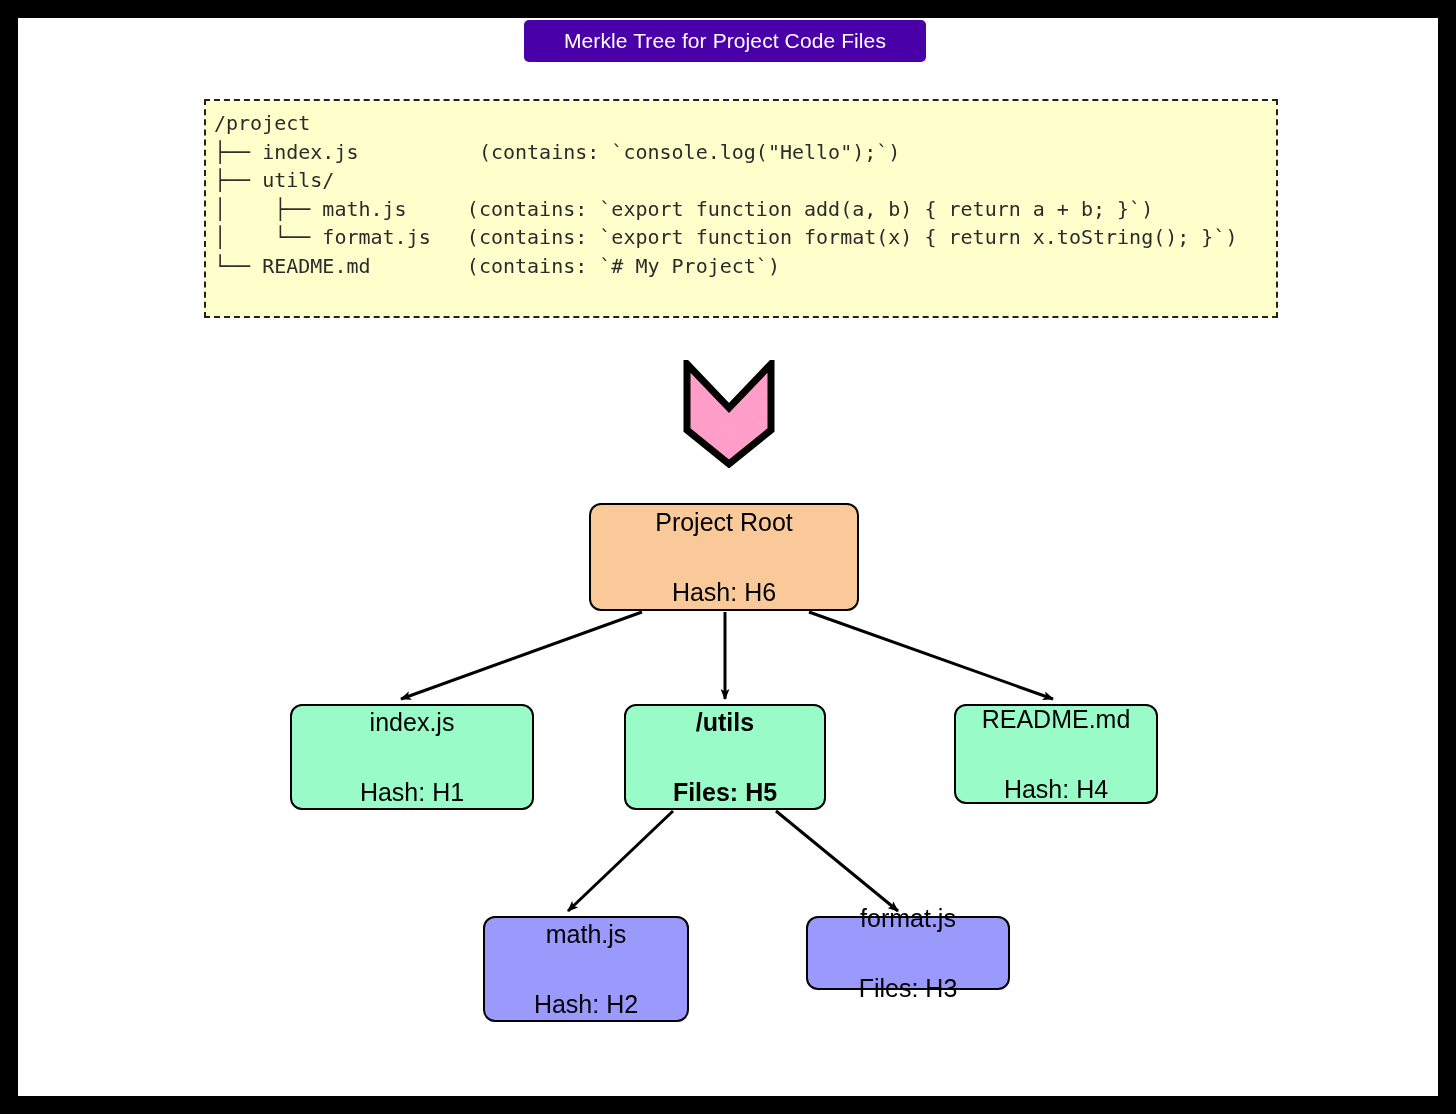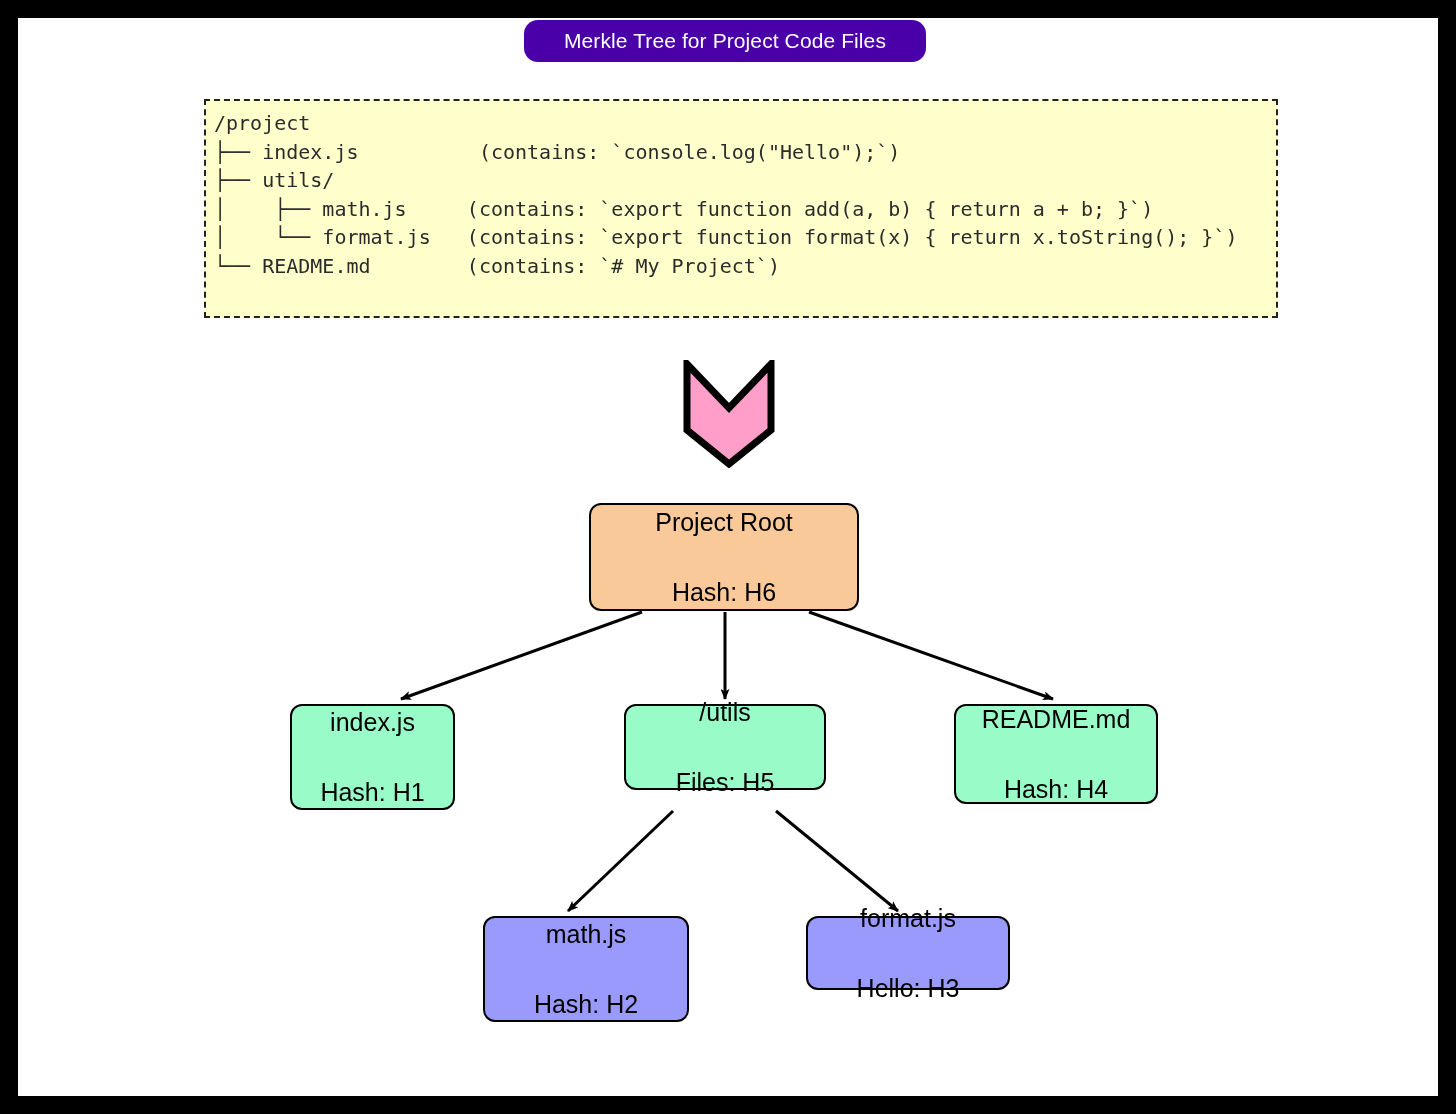--- a/index.html
+++ b/index.html
@@ -23,21 +23,21 @@
   }
 
   
   #title-bar {
     position: absolute;
     left: 506px;
     top: 2px;
     width: 402px;
     height: 42px;
     background: #4a00a8;
-    border-radius: 14px;
+    border-radius: 5px;
     display: flex;
     align-items: center;
     justify-content: center;
   }
   #title-text {
     color: #ffffff;
     font-size: 21px;
     font-family: "Liberation Sans", sans-serif;
     letter-spacing: 0.1px;
     white-space: nowrap;
@@ -100,22 +100,22 @@
     font-size: 25px;
     line-height: 34px;
   }
   .node .line2 { display: block; margin-top: 36px; }
 
   .node-root  { background: #fac999; }
   .node-green { background: #99fcc8; }
   .node-purple{ background: #9a9afc; }
 
   #node-root      { left: 571px; top: 485px;  width: 270px; height: 108px; }
-  #node-indexjs   { left: 272px; top: 686px;  width: 165px; height: 106px; }
-  #node-utils     { left: 606px; top: 686px;  width: 202px; height: 86px; }
+  #node-indexjs   { left: 272px; top: 686px;  width: 244px; height: 106px; }
+  #node-utils     { left: 606px; top: 686px;  width: 202px; height: 106px; font-weight: bold; }
   #node-readme    { left: 936px; top: 686px;  width: 204px; height: 100px; }
   #node-mathjs    { left: 465px; top: 898px;  width: 206px; height: 106px; text-align: center; }
   #node-formatjs  { left: 788px; top: 898px;  width: 204px; height: 74px; }
 </style>
 </head>
 <body>
 
 <div id="canvas">
 
   <div id="title-bar">
@@ -173,16 +173,16 @@
     <span class="line2">Hash: H4</span>
   </div>
 
   <div class="node node-purple" id="node-mathjs">
     <span>math.js</span>
     <span class="line2">Hash: H2</span>
   </div>
 
   <div class="node node-purple" id="node-formatjs">
     <span>format.js</span>
-    <span class="line2">Hello: H3</span>
+    <span class="line2">Files: H3</span>
   </div>
 
 </div>
 
 </body></html>

